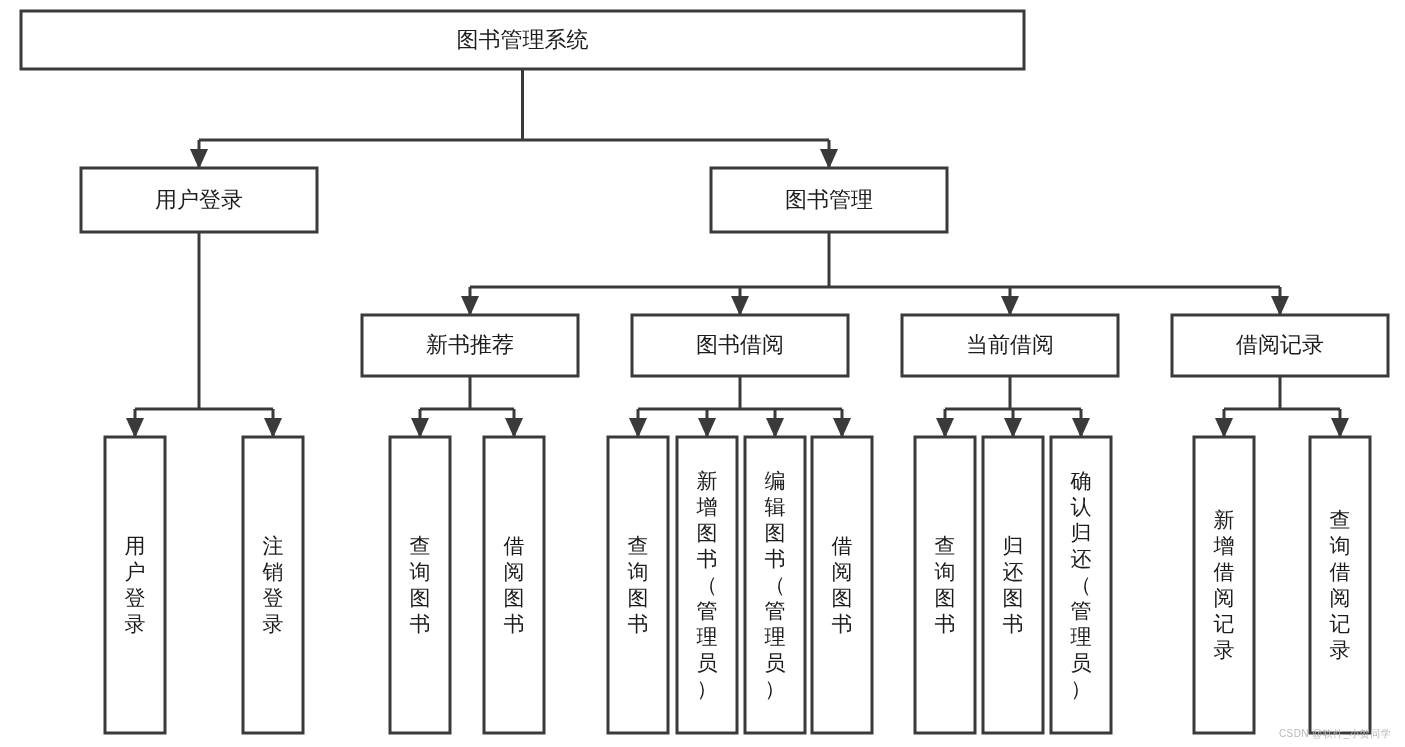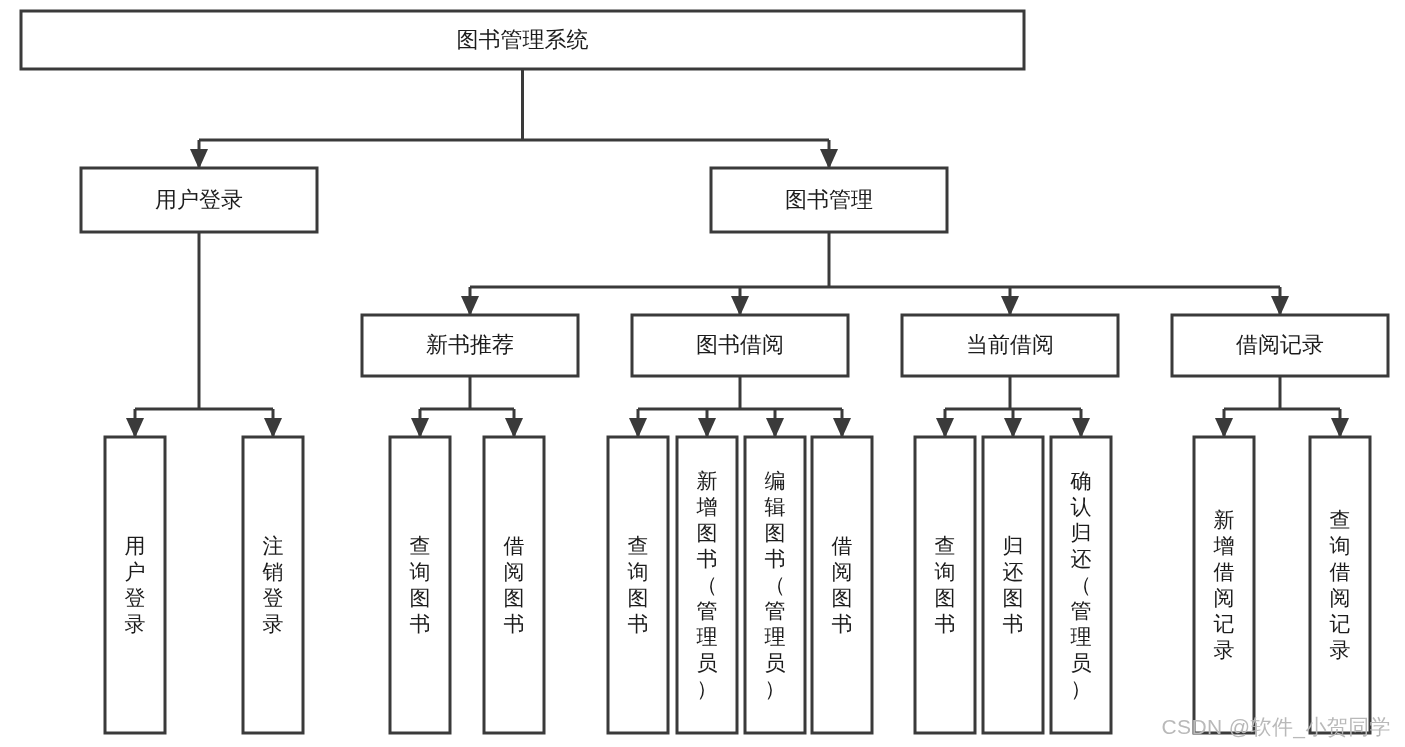--- a/index.html
+++ b/index.html
@@ -7,21 +7,21 @@
        font-family:"Liberation Sans","DejaVu Sans",sans-serif;}
   #diagram-root{position:relative;width:1405px;height:747px;background:#fff;text-decoration:underline;}
   svg#flow{position:absolute;left:0;top:0;width:1405px;height:747px;}
   .node-rect{fill:#ffffff;stroke:#3a3a3a;stroke-width:3;}
   .conn{stroke:#3a3a3a;stroke-width:3;fill:none;}
   .arrow-head{fill:#3a3a3a;}
   .node-label{fill:#1c1c1c;font-family:"Liberation Sans","DejaVu Sans",sans-serif;
               font-size:22px;text-anchor:middle;dominant-baseline:middle;}
   .leaf-label{fill:#1c1c1c;font-family:"Liberation Sans","DejaVu Sans",sans-serif;
               font-size:21px;text-anchor:middle;}
-  .watermark{position:absolute;right:14px;bottom:6px;color:#b9b9b9;font-size:21px;
+  .watermark{position:absolute;right:14px;bottom:6px;color:#b9b9b9;font-size:10px;
              letter-spacing:.4px;font-family:"Liberation Sans","DejaVu Sans",sans-serif;
              white-space:nowrap;}
 </style>
 </head>
 <body>
 
 <div id="diagram-root">
   <svg id="flow" viewBox="0 0 1405 747">
     <g id="connectors">
         <path d="M 522.5 69 L 522.5 140" class="conn"></path>

